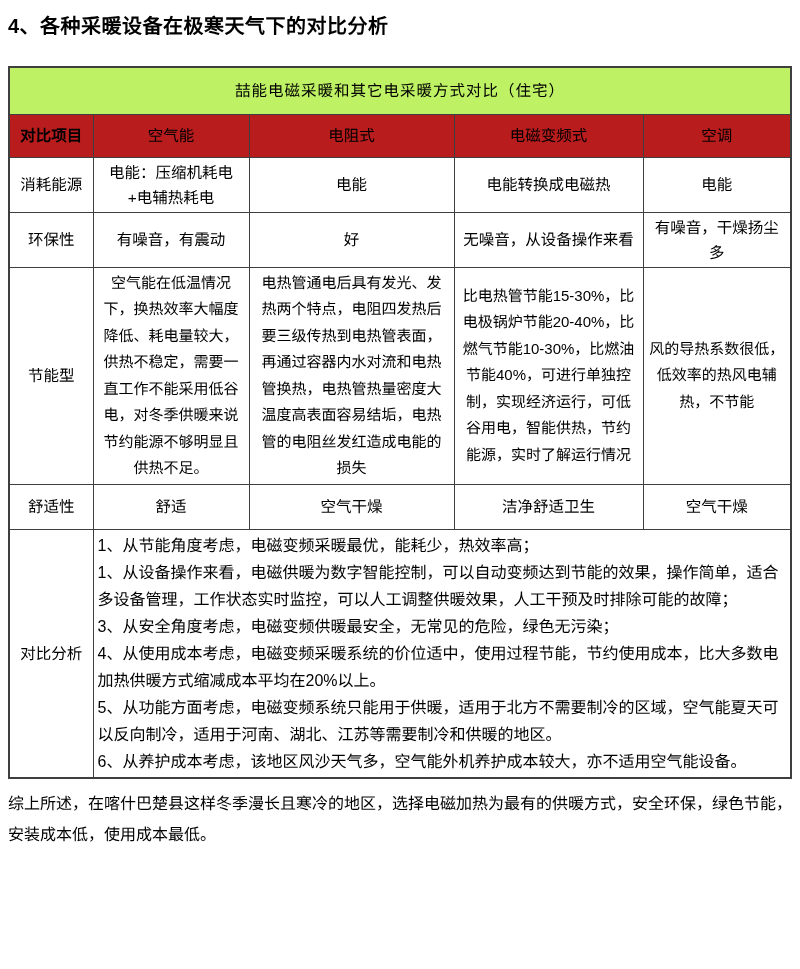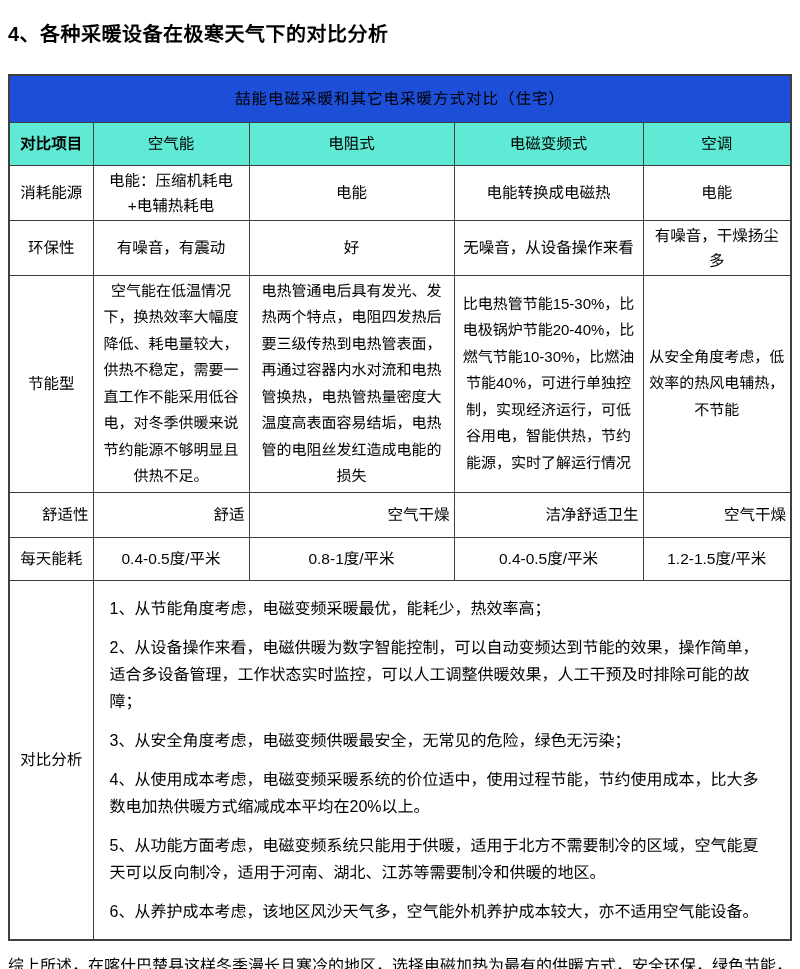--- a/index.html
+++ b/index.html
@@ -5,21 +5,21 @@
   * { box-sizing: border-box; }
   html, body {
     margin: 0; padding: 0;
     width: 800px; height: 969px;
     background: #ffffff;
     color: #000000;
     font-family: "Liberation Sans", "DejaVu Sans", sans-serif;
   }
   .page {
     width: 800px; height: 969px;
-    padding: 16px 8px 0 8px;
+    padding: 8px 8px 0 8px;
     overflow: hidden;
   }
   .page-heading {
     font-size: 20px;
     font-weight: bold;
     margin: 2px 0 0 0;
     letter-spacing: 0.5px;
   }
   table.cmp {
     margin-top: 27px;
@@ -33,52 +33,52 @@
     padding: 2px 4px;
     text-align: center;
     vertical-align: middle;
     font-size: 15.5px;
     line-height: 25px;
     font-weight: normal;
     word-break: break-all;
     overflow: hidden;
   }
   .title-row td {
-    background: #1d4ed8;
+    background: #bef264;
     font-size: 22px;
     font-weight: bold;
     height: 47px;
     letter-spacing: 1px;
   }
   .head-row td {
-    background: #5eead4;
+    background: #b91c1c;
     height: 43px;
     font-size: 16px;
   }
   .head-row td.rowlabel { font-weight: bold; }
   td.rowlabel {
     font-weight: bold;
     font-size: 16px;
   }
   tr.r-energy td   { height: 49px; }
   tr.r-env td      { height: 47px; }
   tr.r-install td  { height: 41px; }
   tr.r-saving td   { height: 213px; }
   tr.r-saving td.celltext { font-size: 15px; line-height: 26.5px; padding: 2px 5px; }
   tr.r-safe td     { height: 48px; }
-  tr.r-comfort td  { height: 45px; text-align: right; }
+  tr.r-comfort td  { height: 45px; }
   tr.r-daily td    { height: 43px; }
   tr.r-analysis td { height: 239px; }
   td.analysis-cell {
     text-align: left;
     vertical-align: middle;
     padding: 6px 6px 6px 7px;
   }
   .analysis-item {
-    margin: 12px;
+    margin: 0;
     font-size: 16px;
     line-height: 27px;
     text-align: left;
   }
   .footer-note {
     margin-top: 9px;
     font-size: 16px;
     line-height: 31px;
     text-align: left;
   }
@@ -127,45 +127,38 @@
       <td class="celltext">无噪音，从设备操作来看</td>
       <td class="celltext">有噪音，干燥扬尘多</td>
     </tr>
 
 
     <tr class="r-saving">
       <td class="rowlabel">节能型</td>
       <td class="celltext">空气能在低温情况下，换热效率大幅度降低、耗电量较大，供热不稳定，需要一直工作不能采用低谷电，对冬季供暖来说节约能源不够明显且供热不足。</td>
       <td class="celltext">电热管通电后具有发光、发热两个特点，电阻四发热后要三级传热到电热管表面，再通过容器内水对流和电热管换热，电热管热量密度大温度高表面容易结垢，电热管的电阻丝发红造成电能的损失</td>
       <td class="celltext">比电热管节能15-30%，比电极锅炉节能20-40%，比燃气节能10-30%，比燃油节能40%，可进行单独控制，实现经济运行，可低谷用电，智能供热，节约能源，实时了解运行情况</td>
-      <td class="celltext">从安全角度考虑，低效率的热风电辅热，不节能</td>
+      <td class="celltext">风的导热系数很低，低效率的热风电辅热，不节能</td>
     </tr>
 
 
     <tr class="r-comfort">
       <td class="rowlabel">舒适性</td>
       <td class="celltext">舒适</td>
       <td class="celltext">空气干燥</td>
       <td class="celltext">洁净舒适卫生</td>
       <td class="celltext">空气干燥</td>
     </tr>
 
-    <tr class="r-daily">
-      <td class="rowlabel">每天能耗</td>
-      <td class="celltext">0.4-0.5度/平米</td>
-      <td class="celltext">0.8-1度/平米</td>
-      <td class="celltext">0.4-0.5度/平米</td>
-      <td class="celltext">1.2-1.5度/平米</td>
-    </tr>
 
     <tr class="r-analysis">
       <td class="rowlabel">对比分析</td>
       <td class="analysis-cell" colspan="4">
         <p class="analysis-item">1、从节能角度考虑，电磁变频采暖最优，能耗少，热效率高；</p>
-        <p class="analysis-item">2、从设备操作来看，电磁供暖为数字智能控制，可以自动变频达到节能的效果，操作简单，适合多设备管理，工作状态实时监控，可以人工调整供暖效果，人工干预及时排除可能的故障；</p>
+        <p class="analysis-item">1、从设备操作来看，电磁供暖为数字智能控制，可以自动变频达到节能的效果，操作简单，适合多设备管理，工作状态实时监控，可以人工调整供暖效果，人工干预及时排除可能的故障；</p>
         <p class="analysis-item">3、从安全角度考虑，电磁变频供暖最安全，无常见的危险，绿色无污染；</p>
         <p class="analysis-item">4、从使用成本考虑，电磁变频采暖系统的价位适中，使用过程节能，节约使用成本，比大多数电加热供暖方式缩减成本平均在20%以上。</p>
         <p class="analysis-item">5、从功能方面考虑，电磁变频系统只能用于供暖，适用于北方不需要制冷的区域，空气能夏天可以反向制冷，适用于河南、湖北、江苏等需要制冷和供暖的地区。</p>
         <p class="analysis-item">6、从养护成本考虑，该地区风沙天气多，空气能外机养护成本较大，亦不适用空气能设备。</p>
       </td>
     </tr>
   </tbody>
     </table>
 
   <div class="footer-note">综上所述，在喀什巴楚县这样冬季漫长且寒冷的地区，选择电磁加热为最有的供暖方式，安全环保，绿色节能，安装成本低，使用成本最低。</div>

